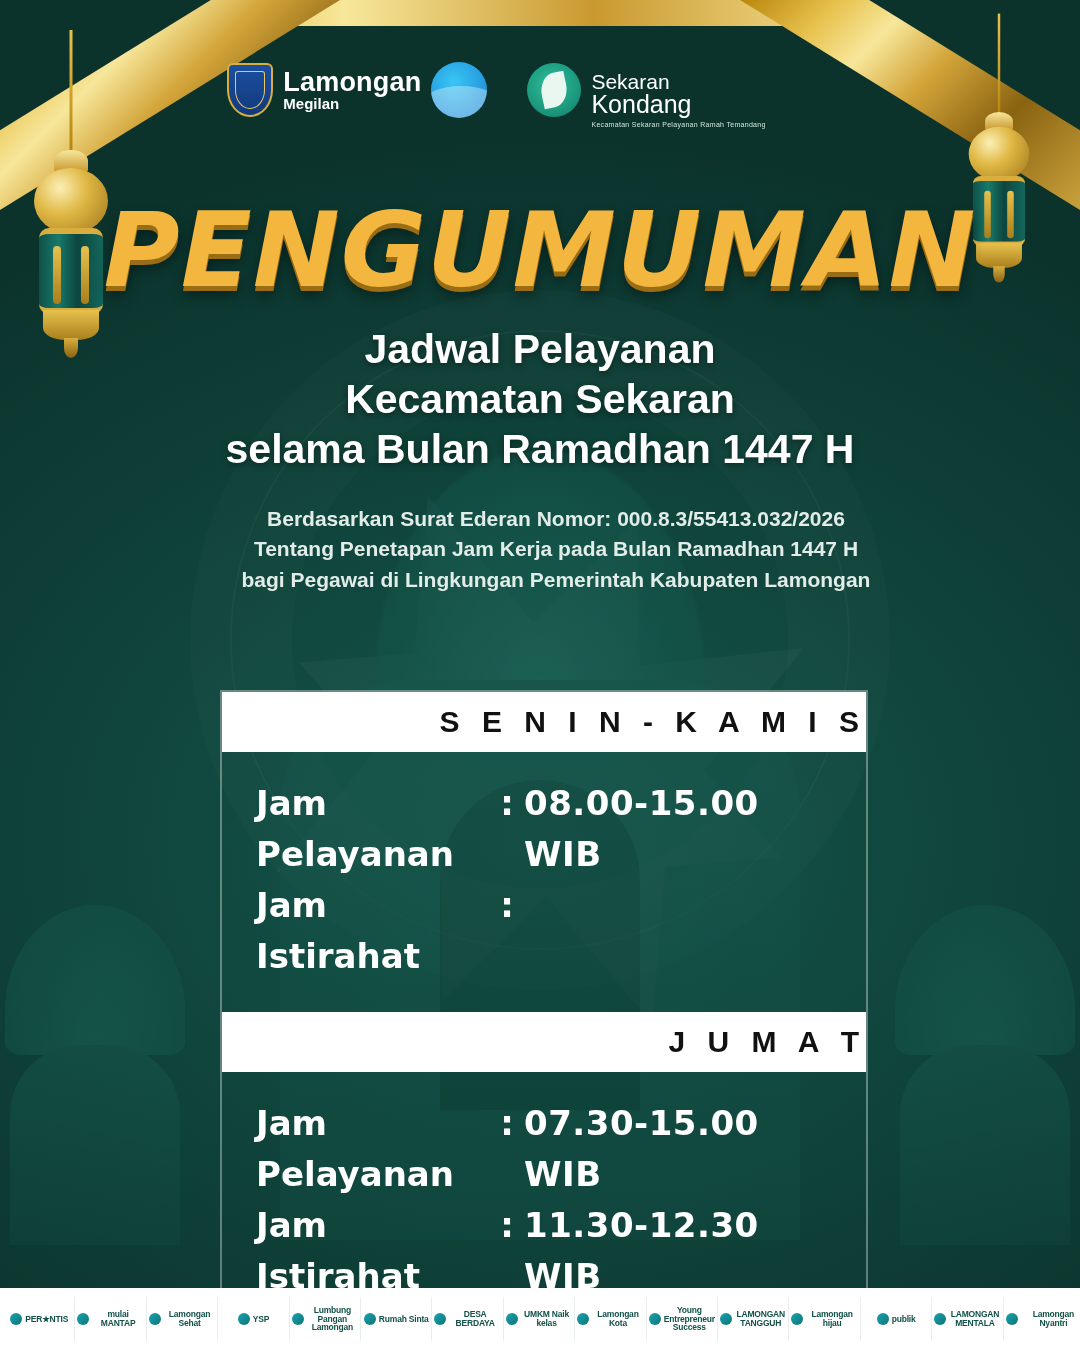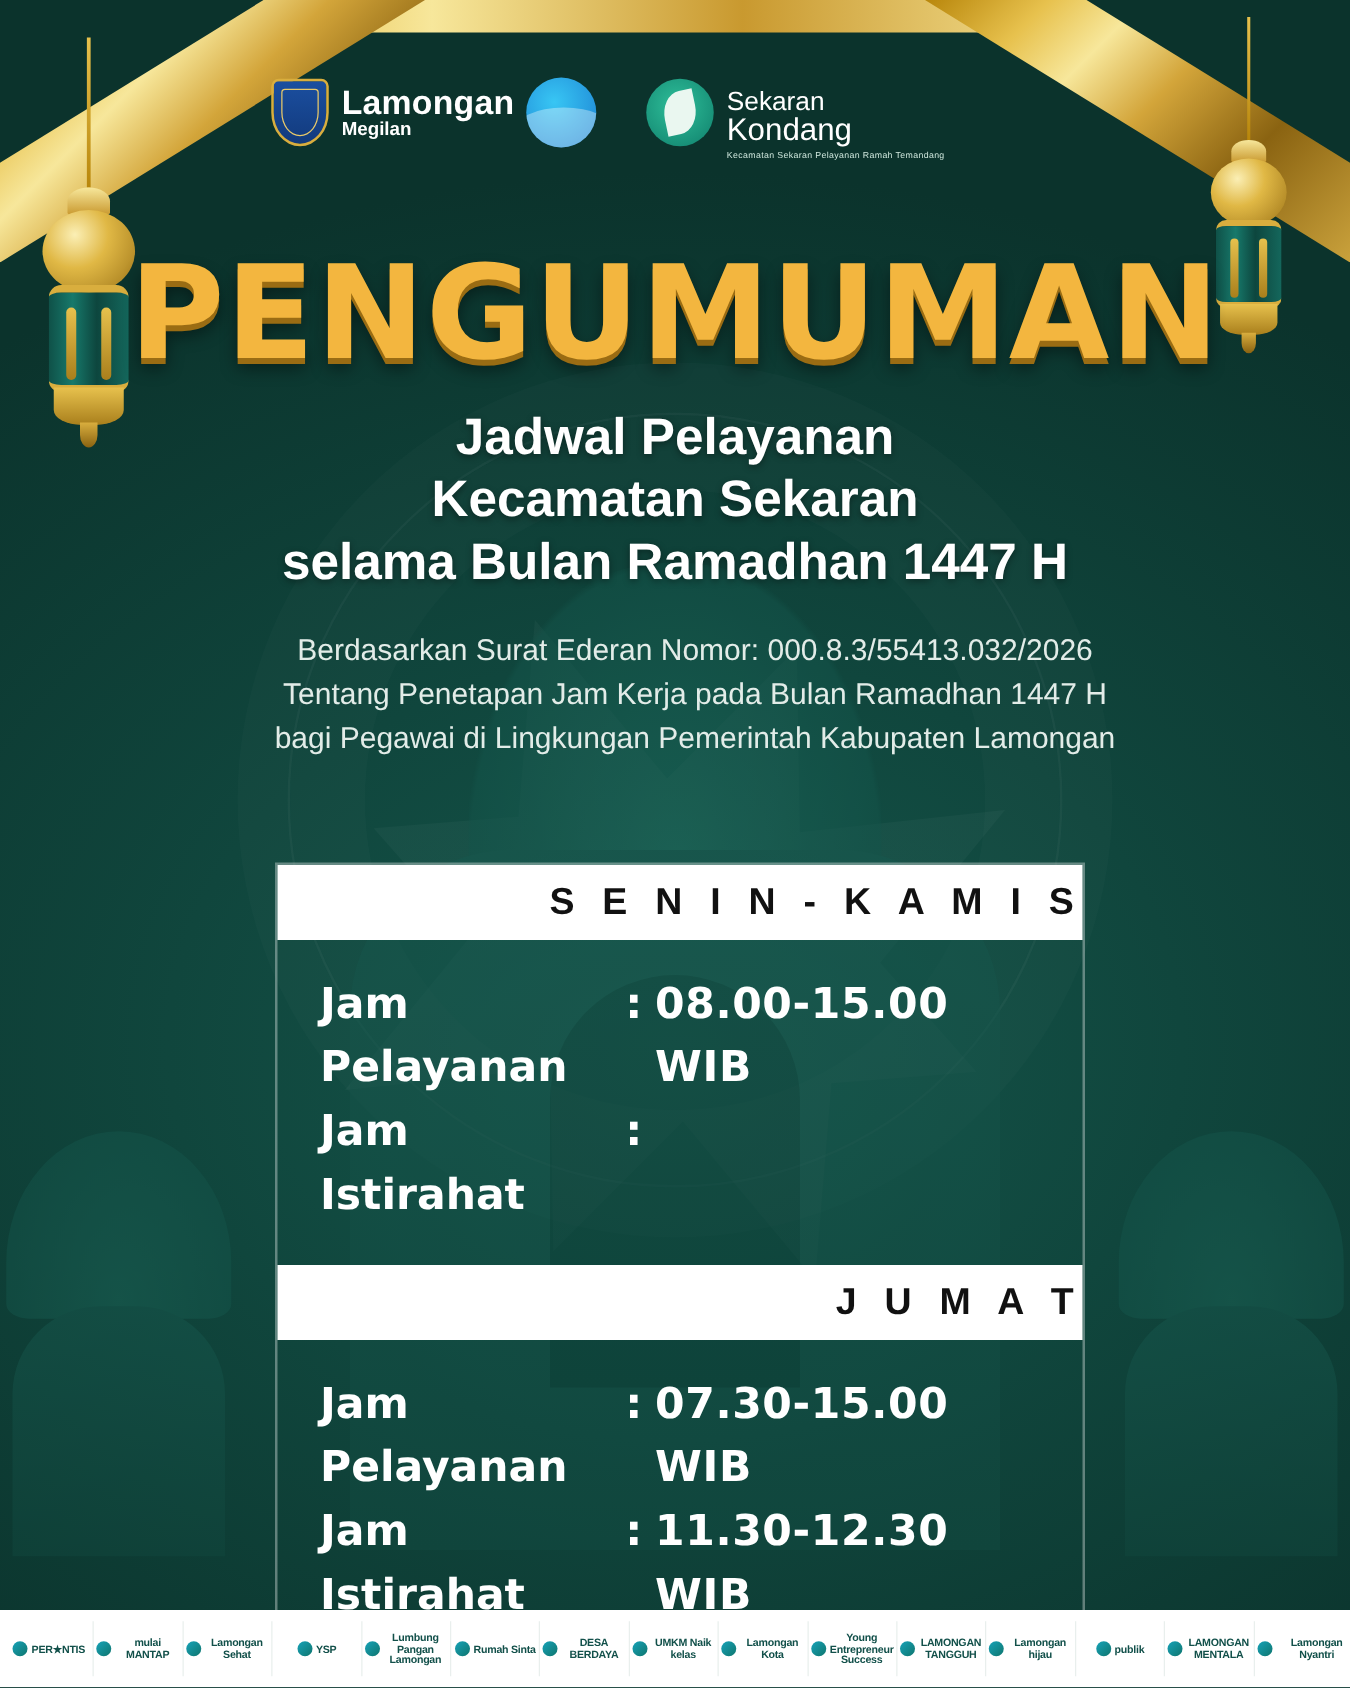--- a/index.html
+++ b/index.html
@@ -141,21 +141,21 @@
   .lantern .tip {
     position: absolute; left: 50%; transform: translateX(-50%); top: 188px;
     width: 14px; height: 20px; border-radius: 0 0 50% 50%;
     background: linear-gradient(180deg,#d9ae3e,#8a6311);
   }
   .lantern.left { left: 26px; top: 150px; }
   .lantern.right { right: 36px; top: 112px; transform: scale(.82); }
 
   
   .logos {
-    position: absolute; top: 52px; left: 4px; width: 965px;
+    position: absolute; top: 52px; left: 14px; width: 965px;
     display: flex; align-items: center; justify-content: center; gap: 40px;
     z-index: 5;
   }
   .logo-group { display: flex; align-items: center; gap: 10px; }
   .crest {
     width: 46px; height: 54px; border-radius: 6px 6px 50% 50%;
     background: linear-gradient(180deg,#1b4fa0,#123a7d);
     border: 2px solid #d9ae3e;
     position: relative;
   }
@@ -192,28 +192,29 @@
   
   .headline {
     position: absolute; top: 200px; left: 0; width: 1080px; text-align: center; z-index: 6;
   }
   .headline .title {
     font-family: "DejaVu Sans", sans-serif;
     font-size: 104px; font-weight: 700; letter-spacing: 1px;
     color: #f3b63f;
     text-shadow: 0 5px 0 #9a6c13, 0 8px 14px rgba(0,0,0,.45);
     line-height: .98;
+    font-style: italic;
   }
   .subtitle {
     margin-top: 22px;
     color: #ffffff; font-size: 41px; font-weight: 700; line-height: 1.22;
     text-shadow: 0 2px 6px rgba(0,0,0,.4);
   }
   .basis {
-    margin-top: 30px; color: #e2ece8; font-size: 24px; line-height: 1.45; font-weight: 400; margin-left: 32px;
+    margin-top: 30px; color: #e2ece8; font-size: 21px; line-height: 1.45; font-weight: 700; margin-left: 32px;
   }
 
   
   .schedule {
     position: absolute; left: 220px; top: 690px; width: 648px; z-index: 6;
     border: 2px solid rgba(255,255,255,.35);
   }
   .sched-head {
     background: #ffffff; color: #111111;
     font-size: 30px; font-weight: 700; letter-spacing: 7px;

